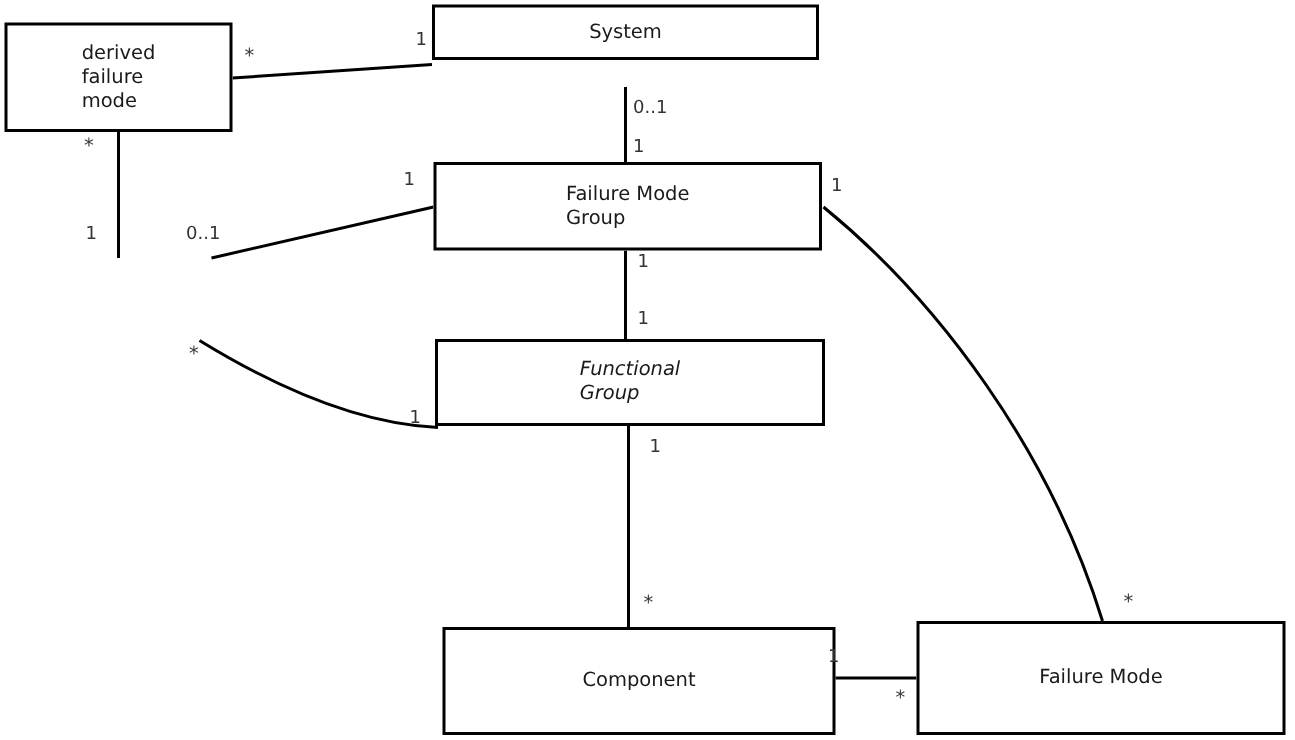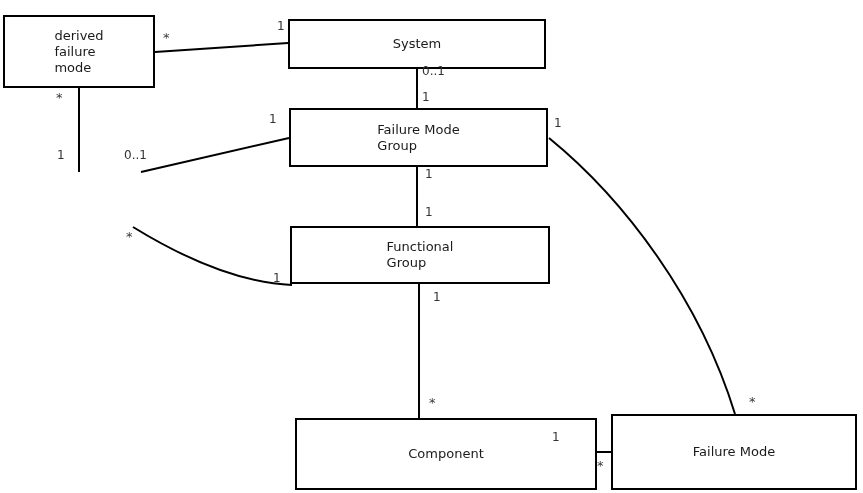--- a/index.html
+++ b/index.html
@@ -81,36 +81,36 @@
       <path d="M 549,138 C 625,200 700,300 735,414"></path>
     </g>
   </svg>
 
   <div class="uml-class" style="left:3px; top:15px; width:152px; height:73px;">
     <span class="uml-class-label">derived
 failure
 mode</span>
   </div>
 
-  <div class="uml-class" style="left:288px; top:19px; width:258px; height:50px;">
+  <div class="uml-class" style="left:288px; top:3px; width:258px; height:37px;">
     <span class="uml-class-label">System</span>
   </div>
 
   <div class="uml-class" style="left:289px; top:108px; width:259px; height:59px;">
     <span class="uml-class-label">Failure Mode
 Group</span>
   </div>
 
 
-  <div class="uml-class" style="left:290px; top:226px; width:260px; height:58px;">
+  <div class="uml-class" style="left:290px; top:226px; width:260px; height:58px;font-style:italic;">
     <span class="uml-class-label">Functional
 Group</span>
   </div>
 
-  <div class="uml-class" style="left:295px; top:418px; width:302px; height:72px;">
+  <div class="uml-class" style="left:295px; top:418px; width:262px; height:72px;">
     <span class="uml-class-label">Component</span>
   </div>
 
   <div class="uml-class" style="left:611px; top:414px; width:246px; height:76px;">
     <span class="uml-class-label">Failure Mode</span>
   </div>
 
   <span class="multiplicity star" style="left:163px; top:32px;">*</span>
   <span class="multiplicity" style="left:277px; top:20px;">1</span>
   <span class="multiplicity star" style="left:56px; top:92px;">*</span>

